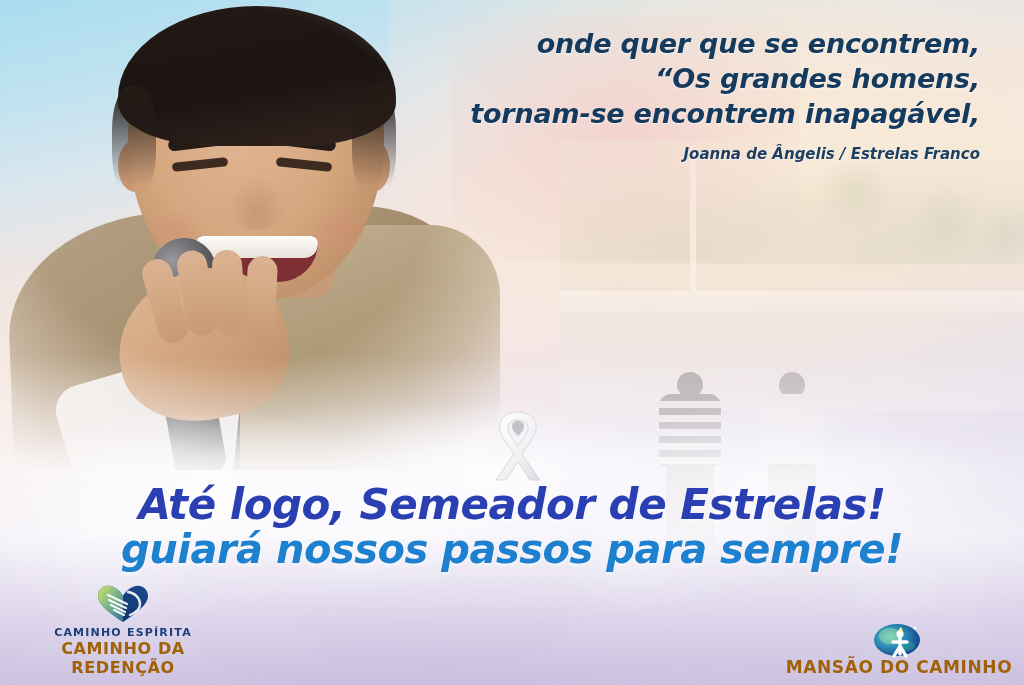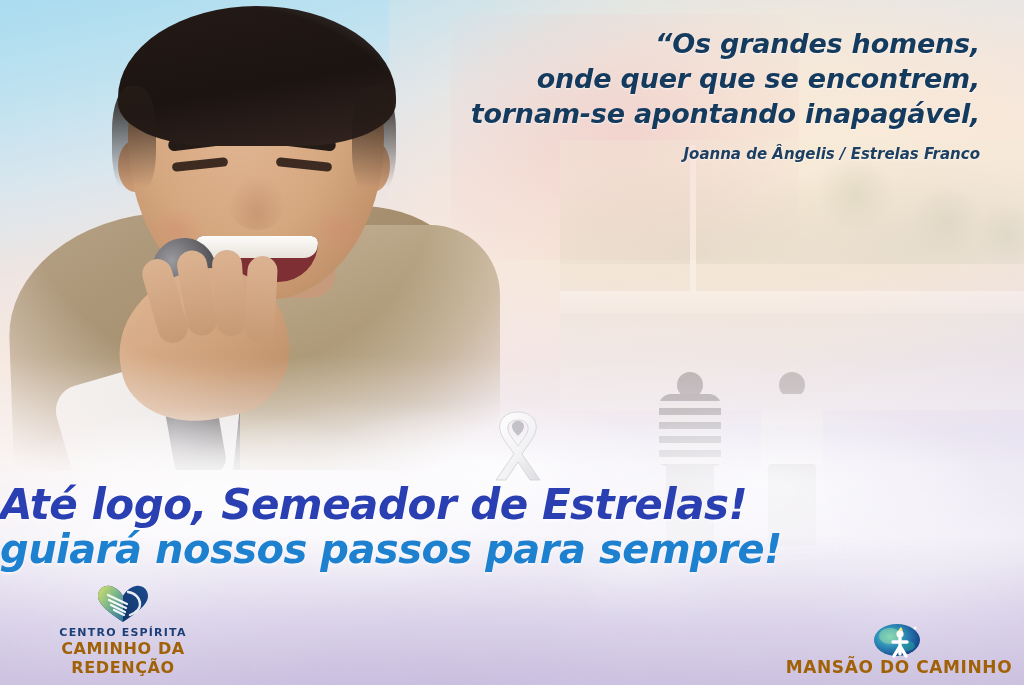--- a/index.html
+++ b/index.html
@@ -325,21 +325,21 @@
     width: 84px;
     height: 80px;
     z-index: 7;
   }
 
   
   .headline {
     position: absolute;
     left: 0; right: 0;
     top: 484px;
-    text-align: left;
+    text-align: center;
     z-index: 8;
   }
   .hl-line {
     font-family: "DejaVu Sans", sans-serif;
     font-style: italic;
     font-weight: bold;
     line-height: 1.02;
     letter-spacing: -0.5px;
     white-space: nowrap;
     text-shadow: 0 2px 3px rgba(255,255,255,.55);
@@ -434,23 +434,23 @@
     <div class="p-finger f2"></div>
     <div class="p-finger f3"></div>
     <div class="p-finger f4"></div>
   </div>
 
   <div class="clouds"></div>
   <div class="clouds-hi"></div>
   <div class="lav-bottom"></div>
 
   <div class="quote">
+    <div class="quote-line">onde quer que se encontrem,</div>
     <div class="quote-line">“Os grandes homens,</div>
-    <div class="quote-line">onde quer que se encontrem,</div>
-    <div class="quote-line">tornam-se apontando inapagável,</div>
+    <div class="quote-line">tornam-se encontrem inapagável,</div>
     <div class="quote-attr">Joanna de Ângelis / Estrelas Franco</div>
   </div>
 
   <div class="ribbon-wrap">
     <svg width="84" height="80" viewBox="0 0 84 80">
       <defs>
         <linearGradient id="rg" x1="0" y1="0" x2="1" y2="1">
           <stop offset="0%" stop-color="#ffffff"></stop>
           <stop offset="55%" stop-color="#f3f3f5"></stop>
           <stop offset="100%" stop-color="#dcdce1"></stop>
@@ -480,21 +480,21 @@
             <stop offset="0%" stop-color="#1b4a8c"></stop>
             <stop offset="100%" stop-color="#0d2d60"></stop>
           </linearGradient>
         </defs>
         <path d="M29 40 C16 31 4 23 4 14 C4 7 10 3 16 4 C22 5 27 10 29 14 C31 10 36 5 42 4 C48 3 54 7 54 14 C54 23 42 31 29 40 Z" fill="url(#hg2)"></path>
         <path d="M29 40 C16 31 4 23 4 14 C4 7 10 3 16 4 C22 5 27 10 29 14 Z" fill="url(#hg1)"></path>
         <path d="M14 13 L33 22 M15 18 L32 26 M17 23 L31 30 M20 28 L30 33" stroke="#ffffff" stroke-width="2.2" stroke-linecap="round" fill="none" opacity="0.92"></path>
         <path d="M34 10 C41 11 46 16 46 22 C46 27 41 31 36 33" stroke="#ffffff" stroke-width="2.4" fill="none" opacity="0.9" stroke-linecap="round"></path>
       </svg>
     </div>
-    <div class="logo-txt-sm">CENTRO ESPÍRITA</div>
+    <div class="logo-txt-sm">CAMINHO ESPÍRITA</div>
     <div class="logo-txt-lg">CAMINHO DA REDENÇÃO</div>
   </div>
 
   <div class="logo logo-right">
     <div class="logo-mark">
       <svg width="58" height="46" viewBox="0 0 58 46">
         <defs>
           <radialGradient id="gg" cx="35%" cy="40%" r="72%">
             <stop offset="0%" stop-color="#7fd4c2"></stop>
             <stop offset="42%" stop-color="#2e8fb8"></stop>

